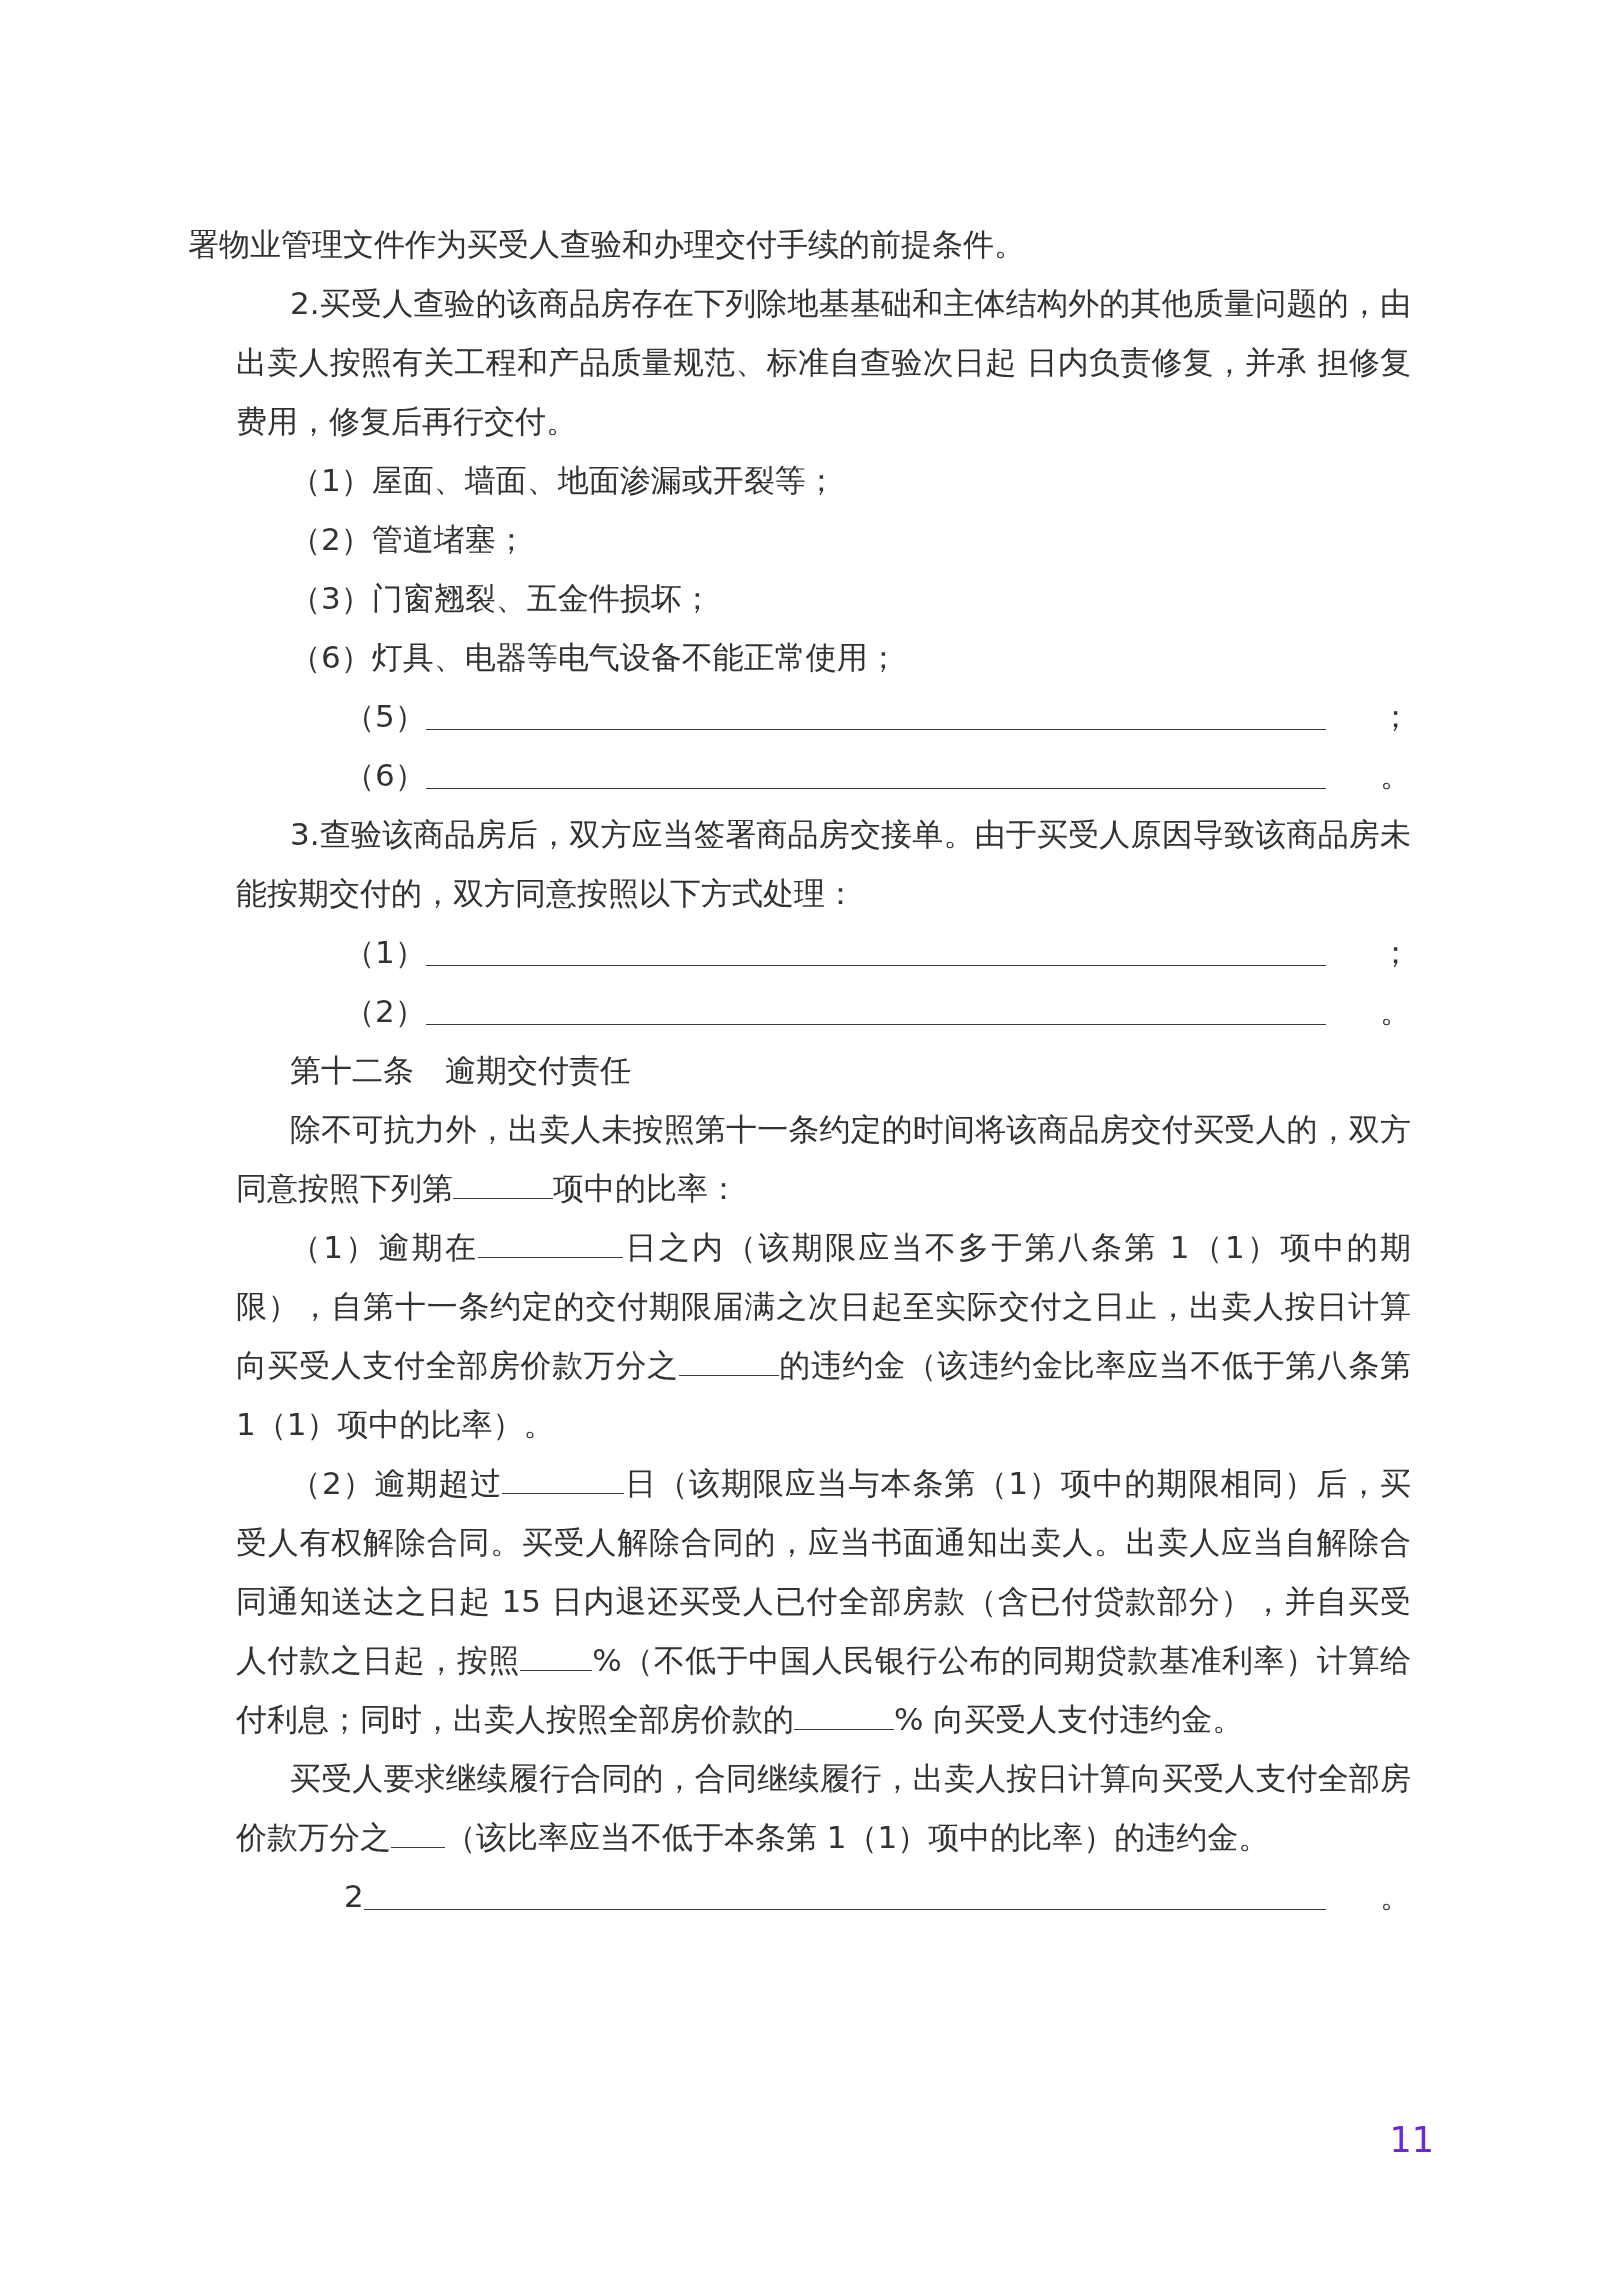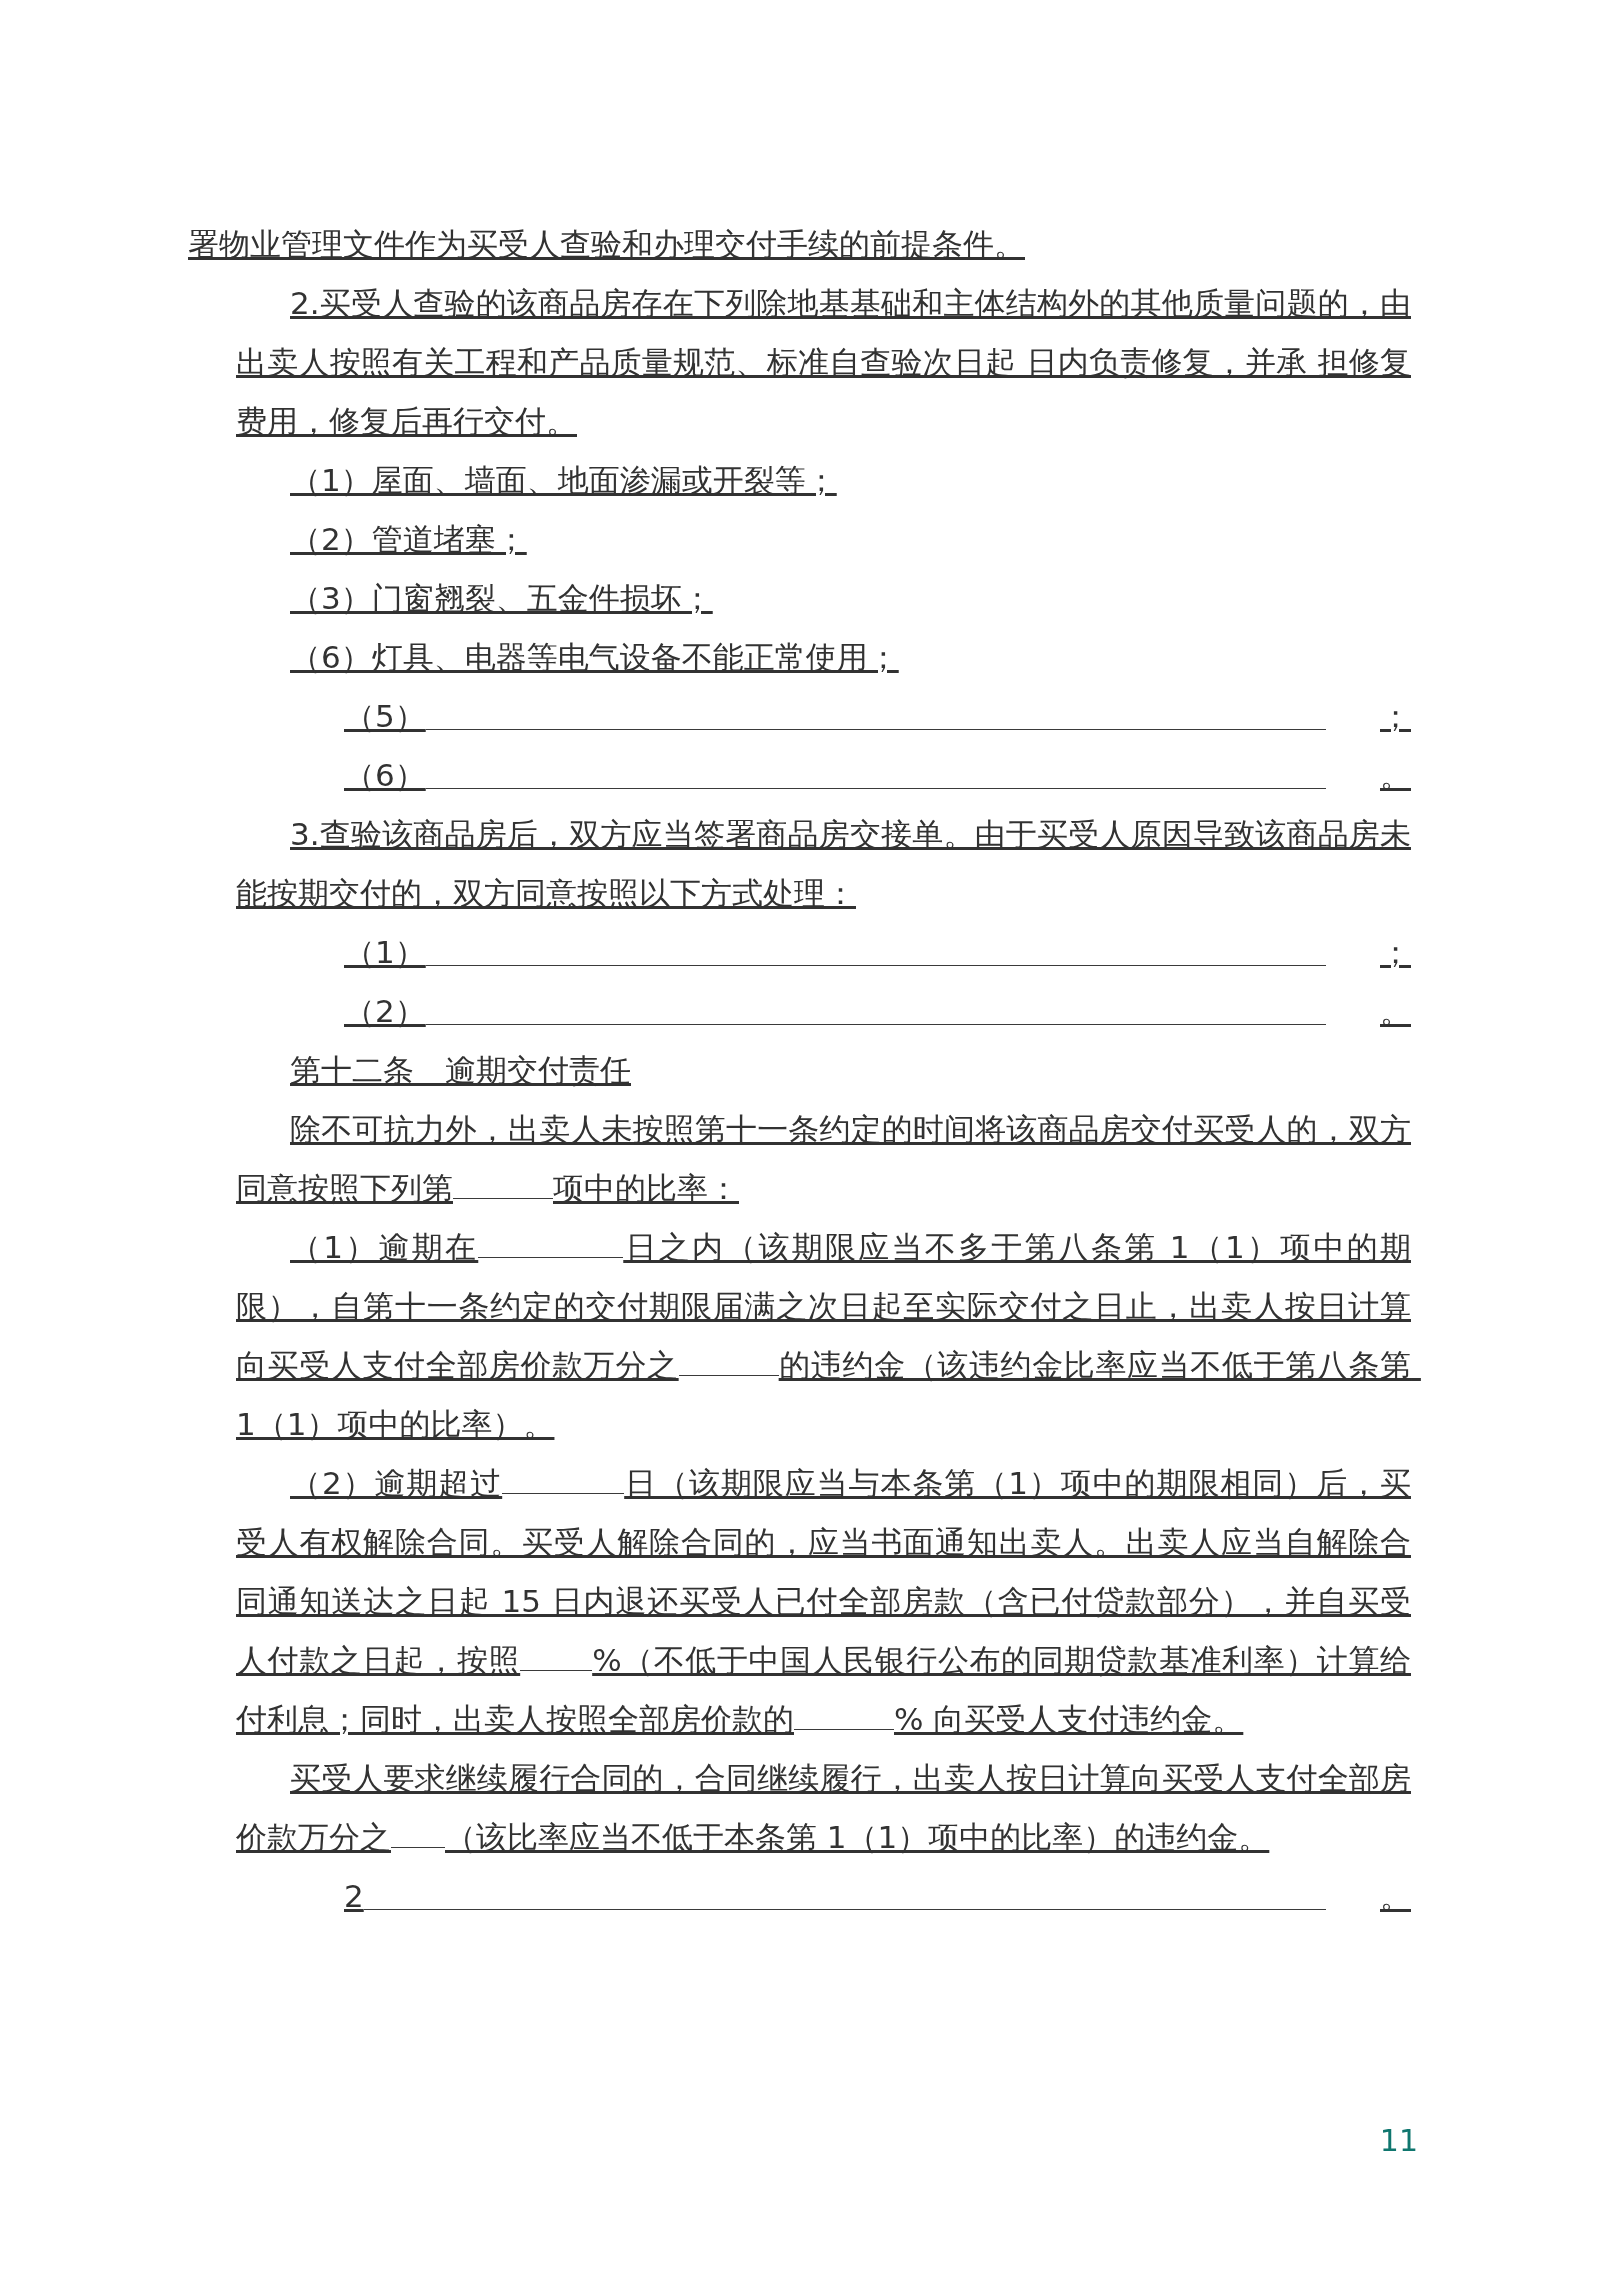--- a/index.html
+++ b/index.html
@@ -20,21 +20,20 @@
     left: 188px;
     top: 215px;
     width: 1223px;
     color: #323232;
     font-size: 31px;
     line-height: 59px;
   }
   .para {
     margin: 0;
     text-align: justify;
-    text-decoration: underline;
   }
   .para.indent {
     text-indent: 54px;
     margin-left: 48px;
   }
   .para.heading {
     text-align: left;
   }
   .fill-line {
     display: flex;
@@ -58,24 +57,24 @@
   .blank-flex {
     flex: 1 1 auto;
     align-self: flex-end;
     height: 0;
     border-bottom: 1.8px solid #3a3a3a;
     margin-bottom: 16.3px;
   }
   .page-number {
     position: absolute;
     top: 2124px;
-    right: 197px;
-    font-size: 30px;
+    right: 181px;
+    font-size: 35px;
     line-height: 33px;
-    color: #0f766e;
+    color: #6d28d9;
   }
 </style>
 </head>
 <body>
 
 <div class="page">
   <div class="content" id="doc-body">
       <p class="para"><span class="seg">署物业管理文件作为买受人查验和办理交付手续的前提条件。</span></p>
       <p class="para indent"><span class="seg">2.买受人查验的该商品房存在下列除地基基础和主体结构外的其他质量问题的，由出卖人按照有关工程和产品质量规范、标准自查验次日起 日内负责修复，并承 担修复费用，修复后再行交付。</span></p>
       <p class="para indent"><span class="seg">（1）屋面、墙面、地面渗漏或开裂等；</span></p>

